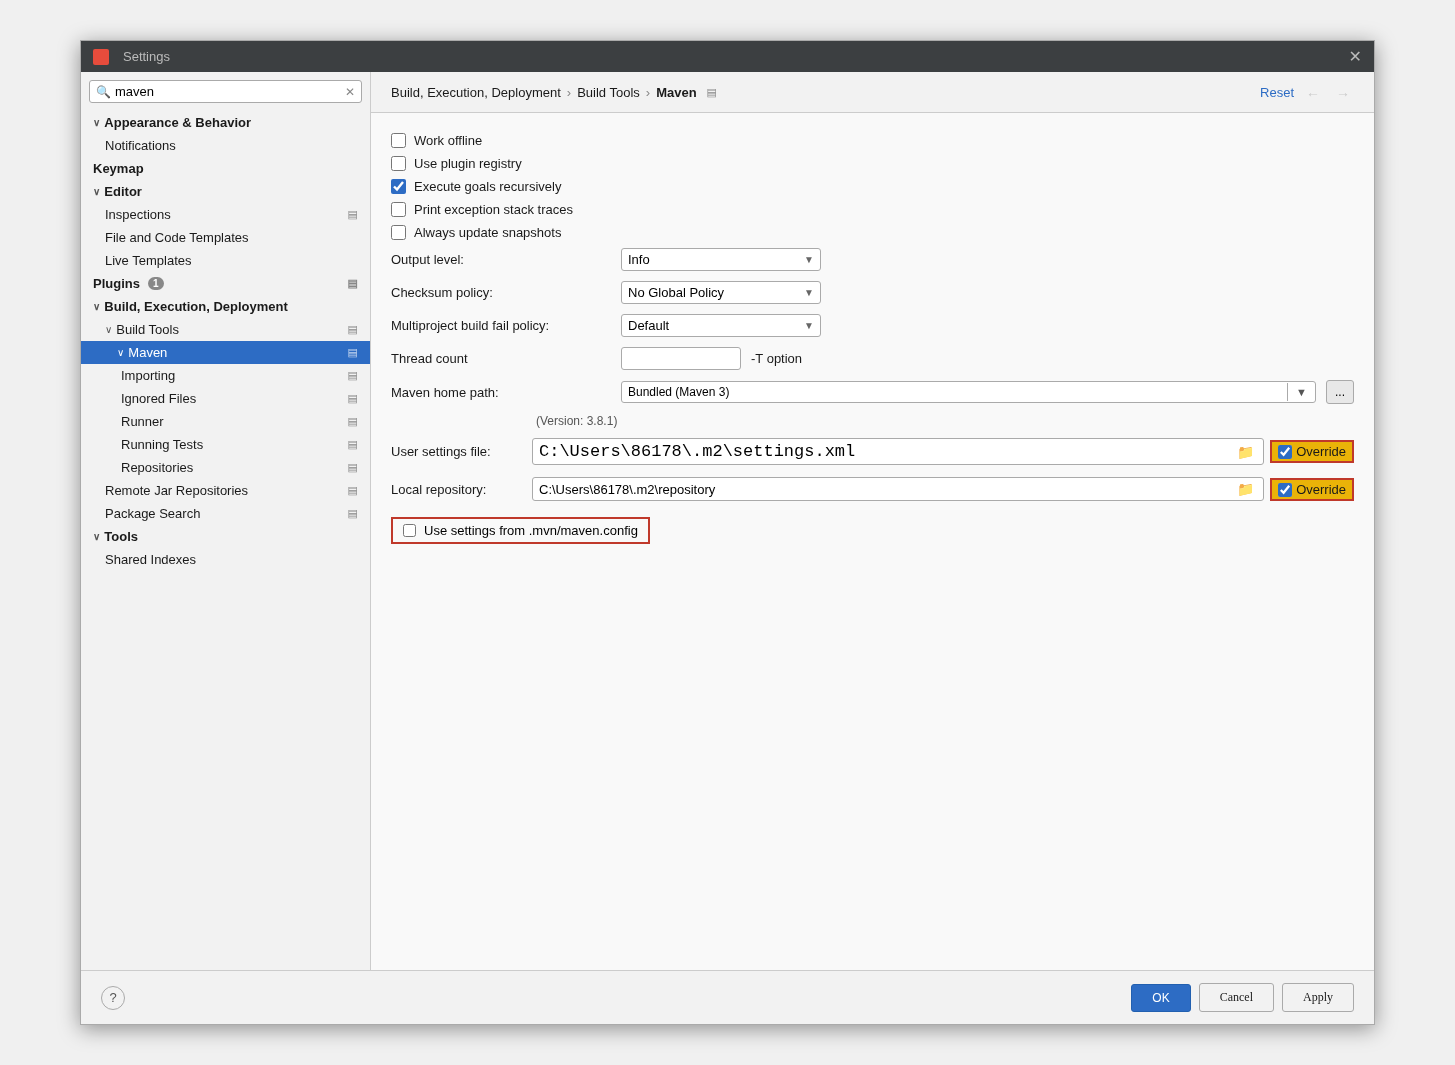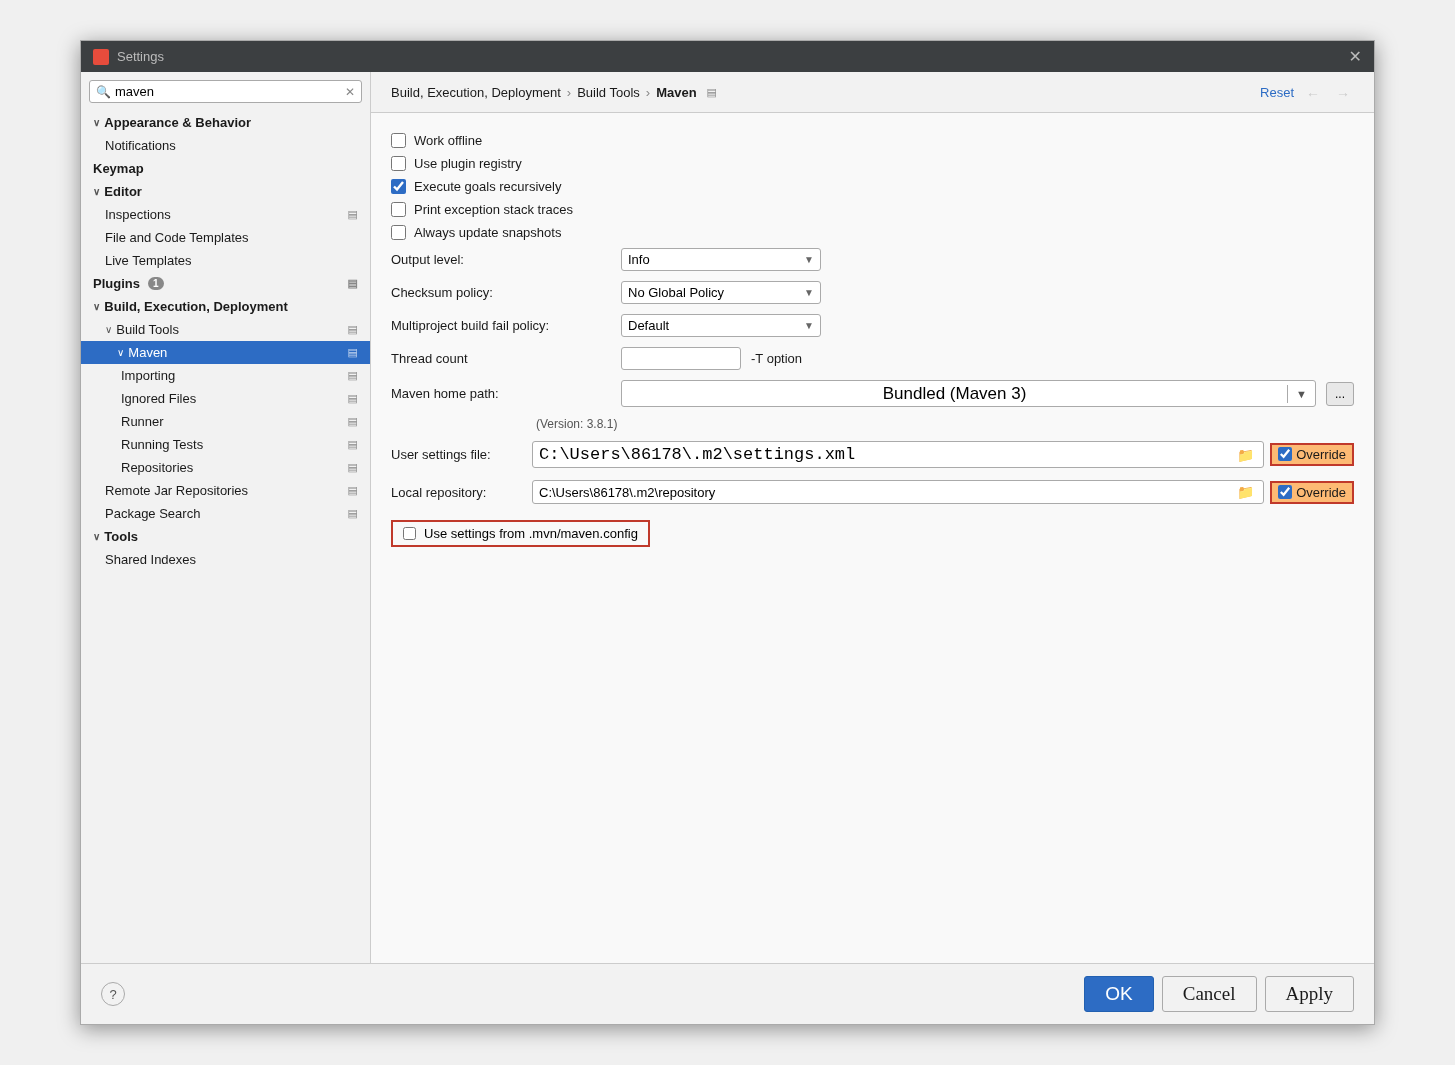--- a/index.html
+++ b/index.html
@@ -18,21 +18,21 @@
     .title-bar {
       background: #3c3f41;
       color: #bbb;
       padding: 6px 12px;
       display: flex;
       align-items: center;
       justify-content: space-between;
       font-size: 13px;
       flex-shrink: 0;
     }
-    .title-bar-left { display: flex; align-items: center; gap: 8px; }
+    .title-bar-left { display: flex; align-items: center; gap: 14px; }
     .title-bar-icon { width: 16px; height: 16px; background: #e74c3c; border-radius: 2px; }
     .title-bar-close { color: #bbb; cursor: pointer; font-size: 16px; }
 
     .dialog-body {
       display: flex;
       flex: 1;
       overflow: hidden;
     }
 
     
@@ -252,25 +252,25 @@
       background: transparent;
     }
     .folder-icon-btn {
       color: #666;
       cursor: pointer;
       font-size: 14px;
       padding: 0 2px;
     }
     .override-section {
       display: flex;
-      align-items: flex-start;
+      align-items: flex-end;
       gap: 4px;
       border: 2px solid #c0392b;
       padding: 2px 6px;
-      background: #fdba74;
+      background: #eab308;
     }
     .override-checkbox {
       width: 14px;
       height: 14px;
       accent-color: #2d6cc4;
     }
     .override-label { font-size: 13px; color: #1a1a1a; }
 
     
     .mvn-config-row {
@@ -306,21 +306,21 @@
       display: flex;
       align-items: center;
       justify-content: center;
       color: #555;
     }
     .footer-right { display: flex; align-items: center; gap: 8px; }
 
     .btn {
       padding: 6px 20px;
       border-radius: 3px;
-      font-size: 19px;
+      font-size: 12px;
       cursor: pointer;
       border: 1px solid #aaa;
     }
     .btn-primary {
       background: #2d6cc4;
       color: white;
       border-color: #2260b0;
     }
     .btn-default {
       background: #f2f2f2;
@@ -551,21 +551,21 @@
 
         <div class="field-row">
           <span class="field-label">Thread count</span>
           <input type="text" class="text-input thread-count-input" value="" style="">
           <span class="t-option-label">-T option</span>
         </div>
 
         <div class="field-row">
           <span class="field-label">Maven home path:</span>
           <div style="flex:1; display:flex; align-items:center; border:1px solid #aaa; background:white; border-radius:3px;">
-            <select style="border:none; outline:none; background:transparent; font-size:17px; flex:1; padding:3px 6px; appearance:none;text-align:center; -webkit-appearance:none;">
+            <select style="border:none; outline:none; background:transparent; font-size:12px; flex:1; padding:3px 6px; appearance:none; -webkit-appearance:none;">
               <option>Bundled (Maven 3)</option>
             </select>
             <span style="border-left:1px solid #aaa; padding:3px 8px; cursor:pointer; color:#555; font-size:11px;">▼</span>
           </div>
           <button class="browse-btn">...</button>
         </div>
         <div class="version-note">(Version: 3.8.1)</div>
 
         <div class="file-path-row">
           <span class="file-path-label">User settings file:</span>

